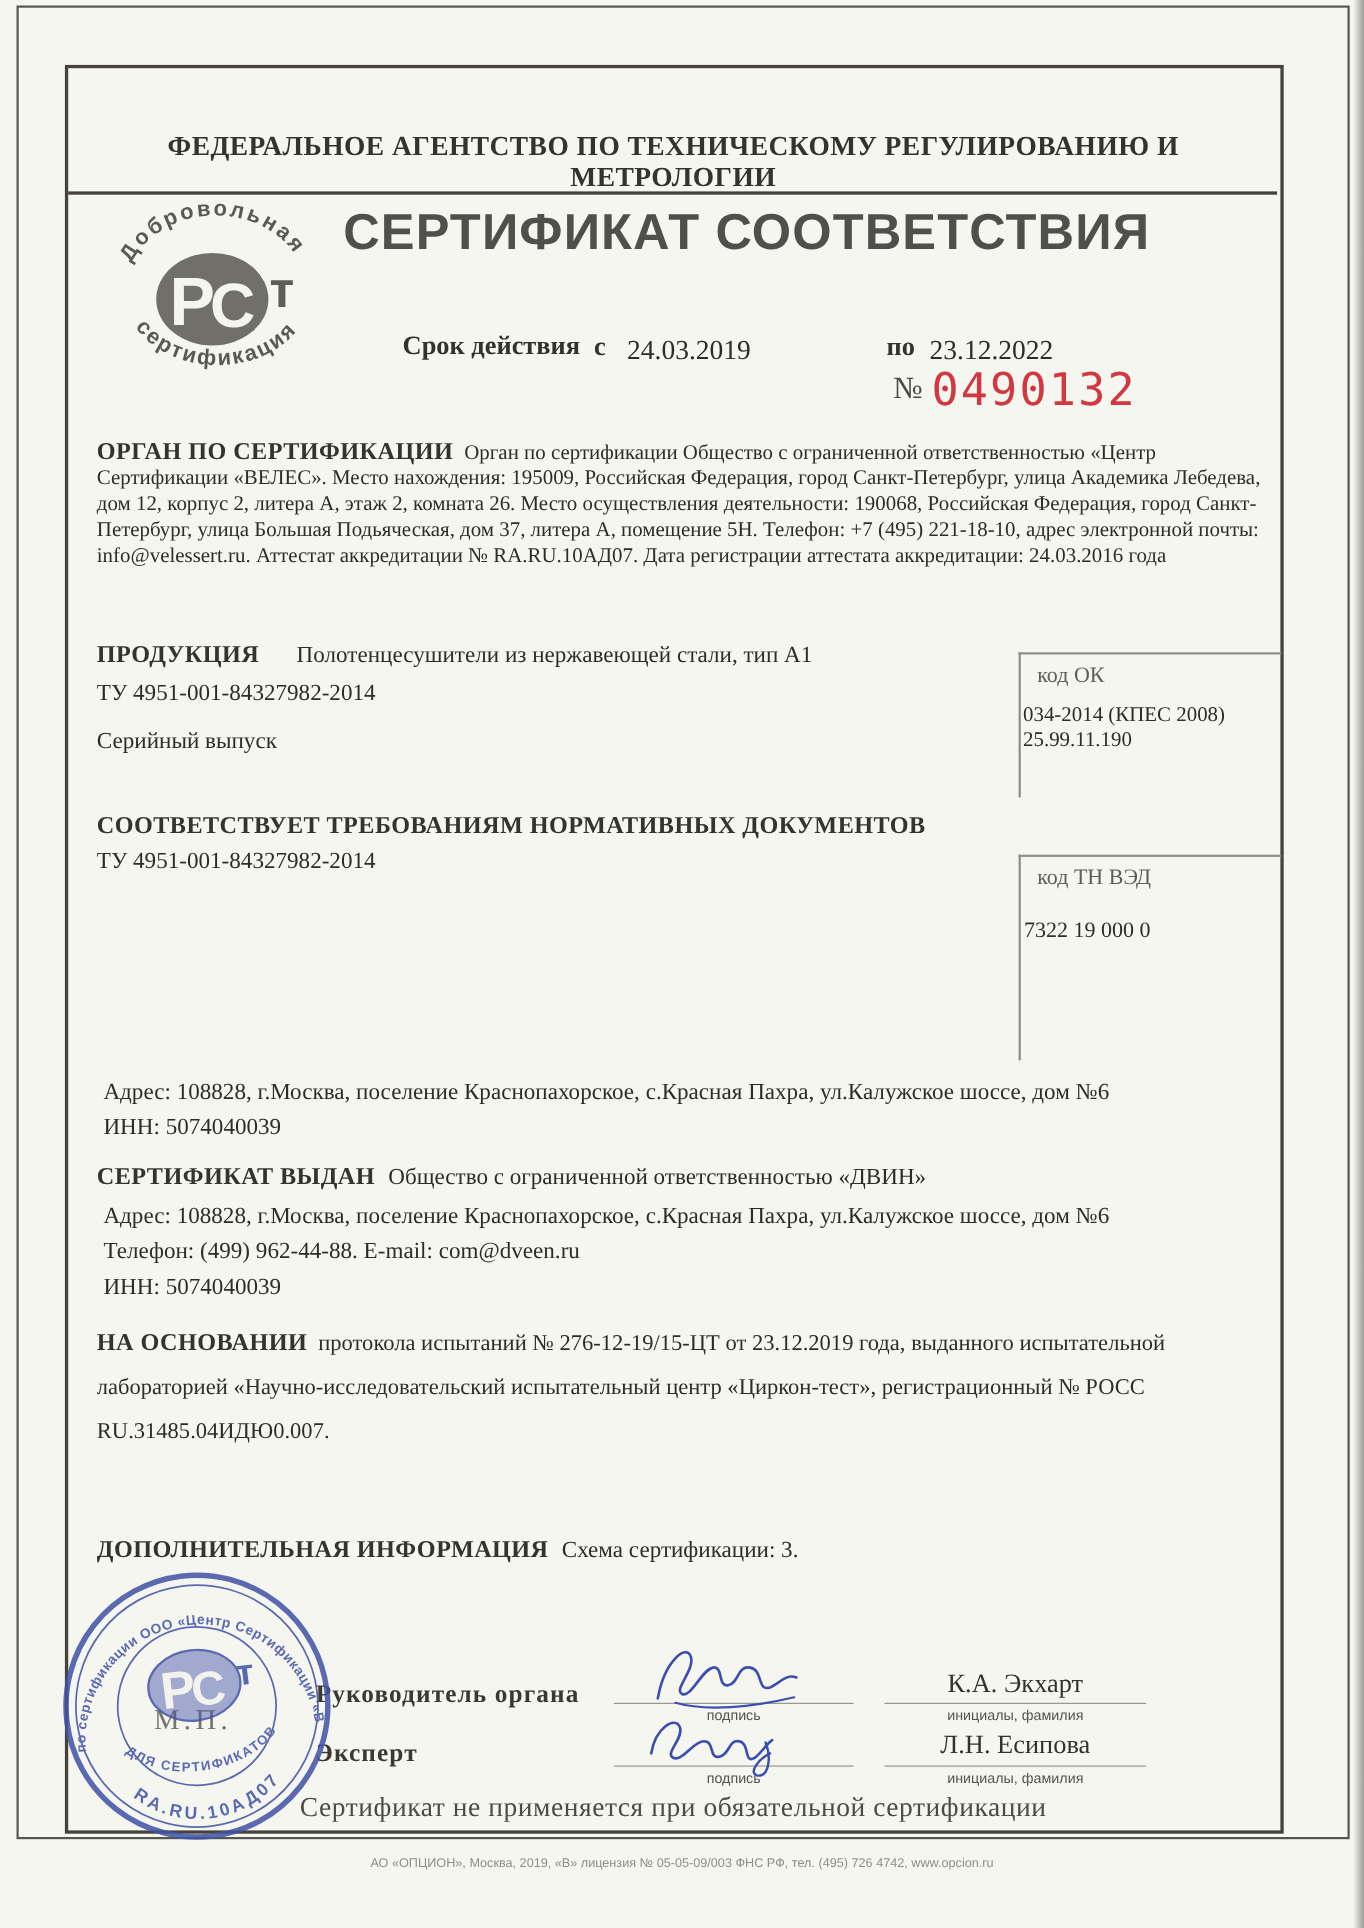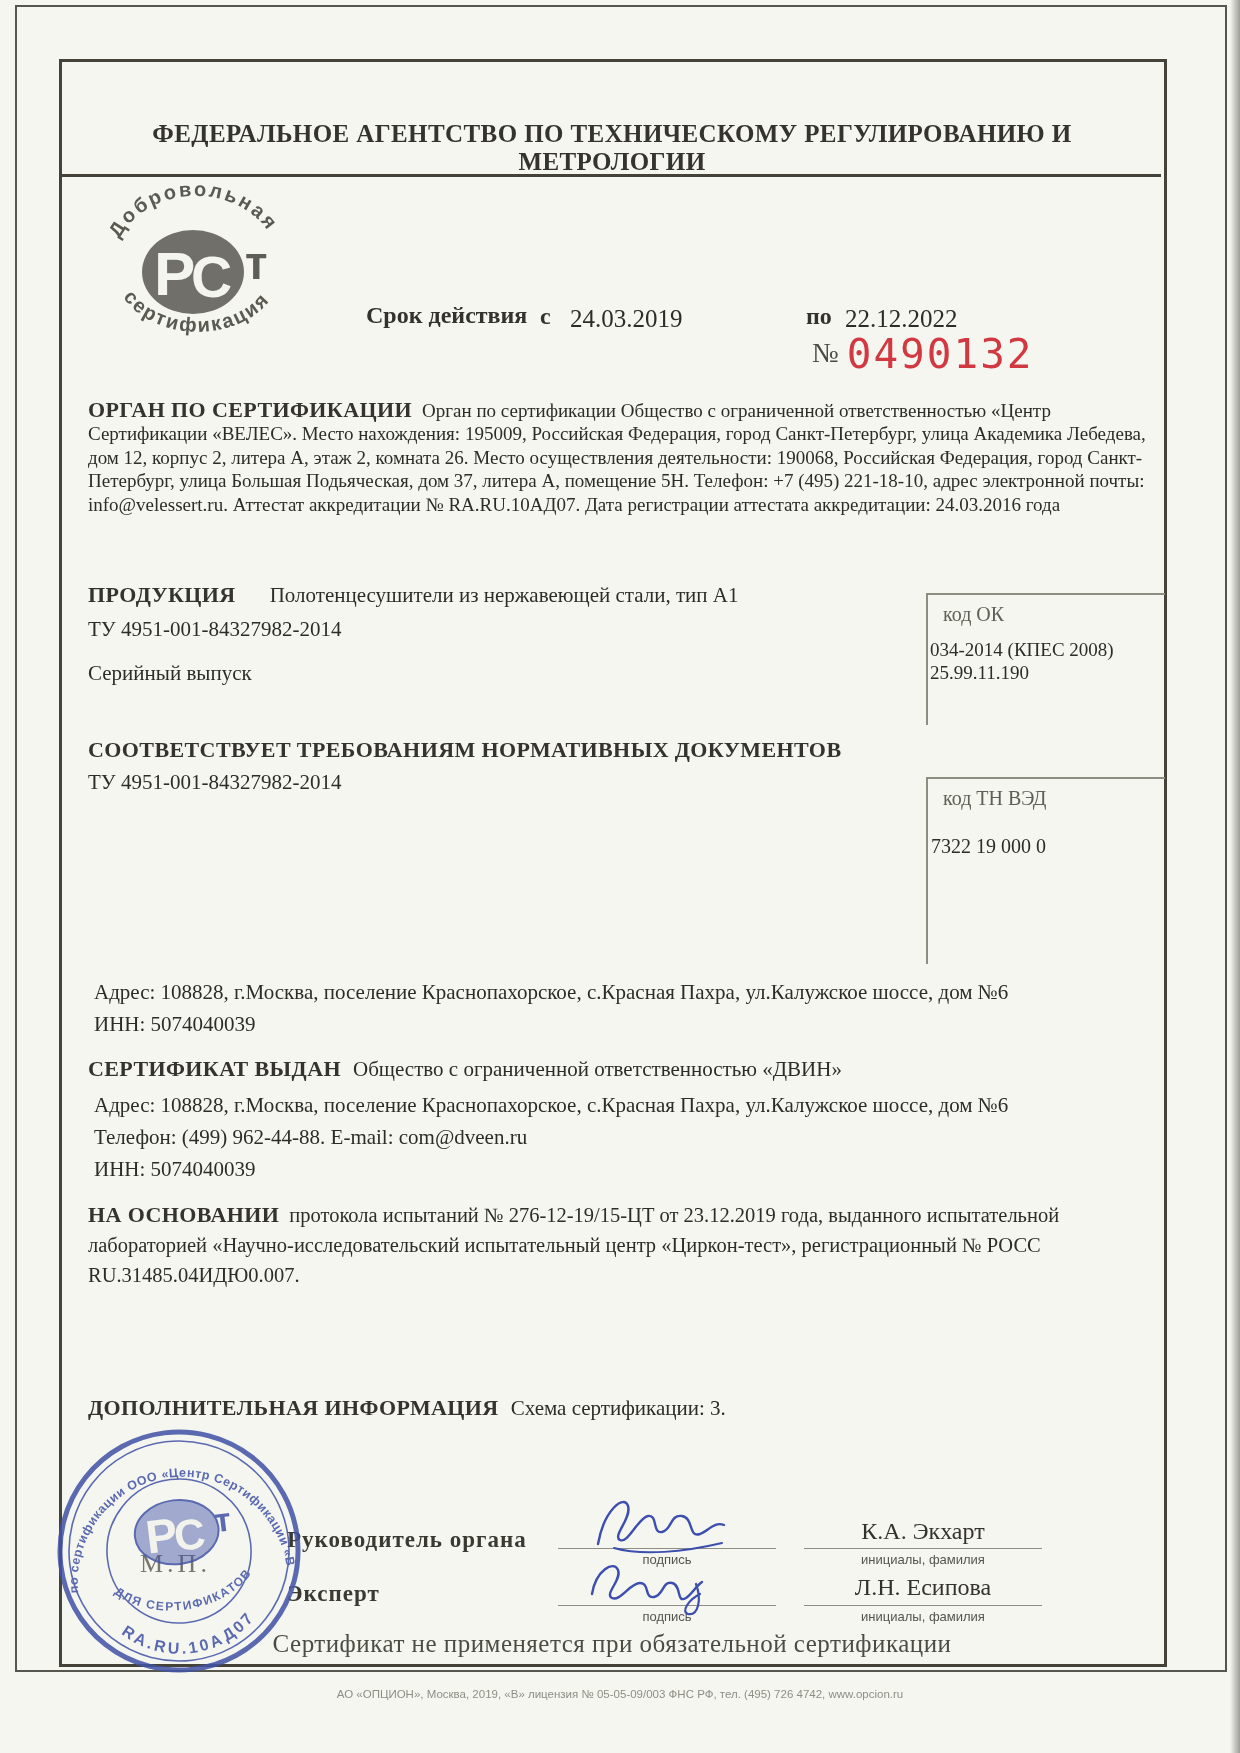--- a/index.html
+++ b/index.html
@@ -77,21 +77,21 @@
   .manu-row .name { font-size:21px; margin-left:14px; }
   .manu-addr { position:absolute; left:94px; top:980px;  font-size:21px; }
   .manu-inn  { position:absolute; left:94px; top:1012px; font-size:21px; }
 
   .hold-row  { position:absolute; left:88px; top:1056px; }
   .hold-row .name { font-size:21px; margin-left:12px; }
   .hold-addr { position:absolute; left:94px; top:1093px; font-size:21px; }
   .hold-phone{ position:absolute; left:94px; top:1125px; font-size:21px; }
   .hold-inn  { position:absolute; left:94px; top:1157px; font-size:21px; }
 
-  .basis-par { position:absolute; left:88px; top:1179px; width:1015px; font-size:20.5px; line-height:30px; }
+  .basis-par { position:absolute; left:88px; top:1179px; width:1015px; font-size:20.5px; line-height:40px; }
   .basis-par .sec-head { margin-right:10px; }
 
   .add-row { position:absolute; left:88px; top:1395px; }
   .add-row .txt { font-size:21px; margin-left:12px; }
 
   .mp { position:absolute; left:140px; top:1549px; font-size:26px; color:#76766e; letter-spacing:4px; z-index:1; }
   .stamp { position:absolute; left:52px; top:1424px; width:254px; height:254px; opacity:.86; transform:rotate(-7deg); z-index:3; }
 
   .sign-head-label   { position:absolute; left:287px; top:1527px; font-size:23px; font-weight:bold; color:#3a3a33; letter-spacing:1px; }
   .sign-expert-label { position:absolute; left:287px; top:1581px; font-size:23px; font-weight:bold; color:#3a3a33; letter-spacing:1px; }
@@ -143,27 +143,28 @@
     </text>
     <ellipse cx="95" cy="92" rx="51" ry="42" fill="#716f69"></ellipse>
     <text x="56" y="115" font-family="Liberation Sans, sans-serif" font-size="62" font-weight="bold" fill="#f5f5ef">Р</text>
     <text x="93" y="117" font-family="Liberation Sans, sans-serif" font-size="57" font-weight="bold" fill="#f5f5ef">С</text>
     <text x="147" y="99" font-family="Liberation Sans, sans-serif" font-size="46" font-weight="bold" fill="#5e5e57">т</text>
     <text font-family="Liberation Sans, sans-serif" font-size="20" font-weight="bold" fill="#5a5a53" letter-spacing="2">
       <textPath href="#logoBottom" startOffset="50%" text-anchor="middle">сертификация</textPath>
     </text>
   </svg>
 
+  <div class="doc-title">СЕРТИФИКАТ СООТВЕТСТВИЯ</div>
 
 
   <div class="v-label">Срок действия</div>
   <div class="v-c">с</div>
   <div class="v-from">24.03.2019</div>
   <div class="v-po">по</div>
-  <div class="v-to">22.12.2022</div>
+  <div class="v-to">23.12.2022</div>
 
   <div class="form-no">
     <span class="nsign">№</span><span class="digits">0490132</span>
   </div>
 
   <p class="org-par">
     <span class="sec-head">ОРГАН ПО СЕРТИФИКАЦИИ</span><span>Орган по сертификации Общество с ограниченной ответственностью «Центр Сертификации «ВЕЛЕС». Место нахождения: 195009, Российская Федерация, город Санкт-Петербург, улица Академика Лебедева, дом 12, корпус 2, литера А, этаж 2, комната 26. Место осуществления деятельности: 190068, Российская Федерация, город Санкт-Петербург, улица Большая Подьяческая, дом 37, литера А, помещение 5Н. Телефон: +7 (495) 221-18-10, адрес электронной почты: info@velessert.ru. Аттестат аккредитации № RA.RU.10АД07. Дата регистрации аттестата аккредитации: 24.03.2016 года</span>
   </p>
 
   <div class="prod-row">

